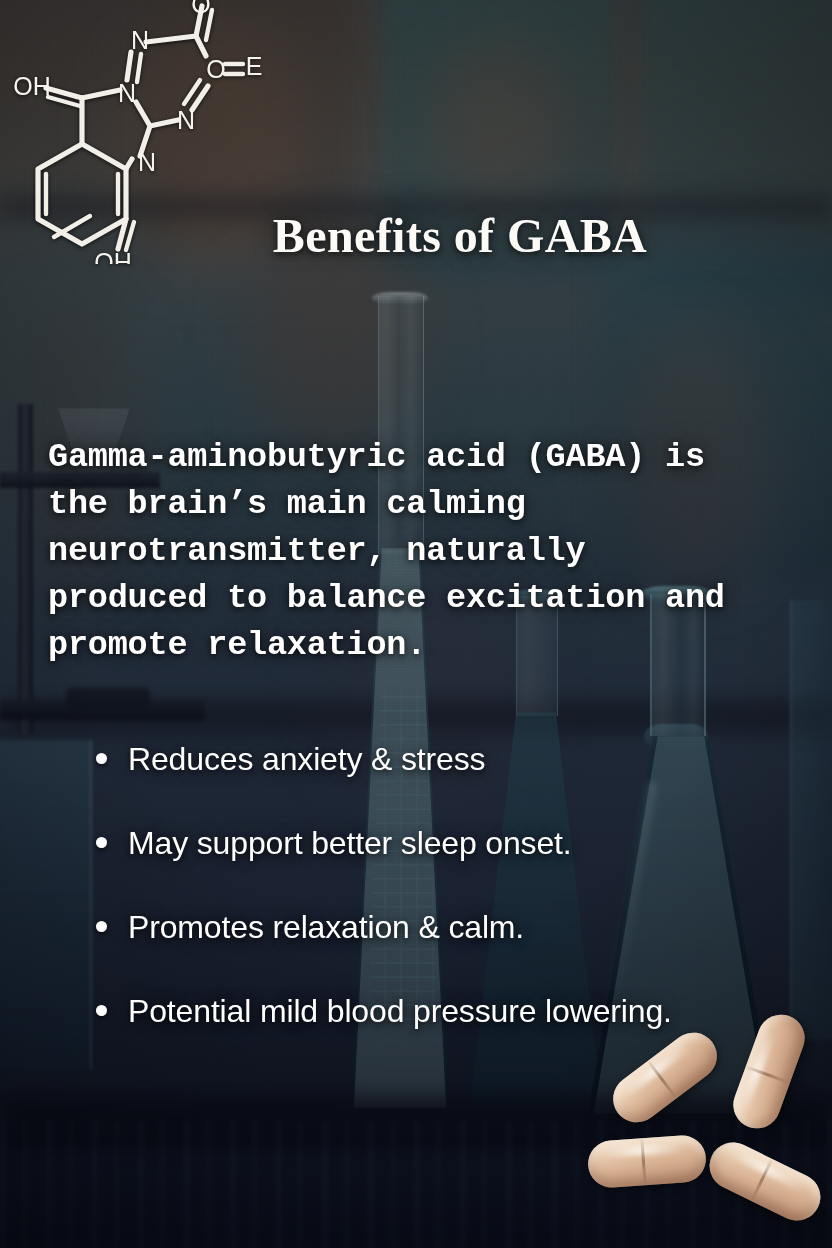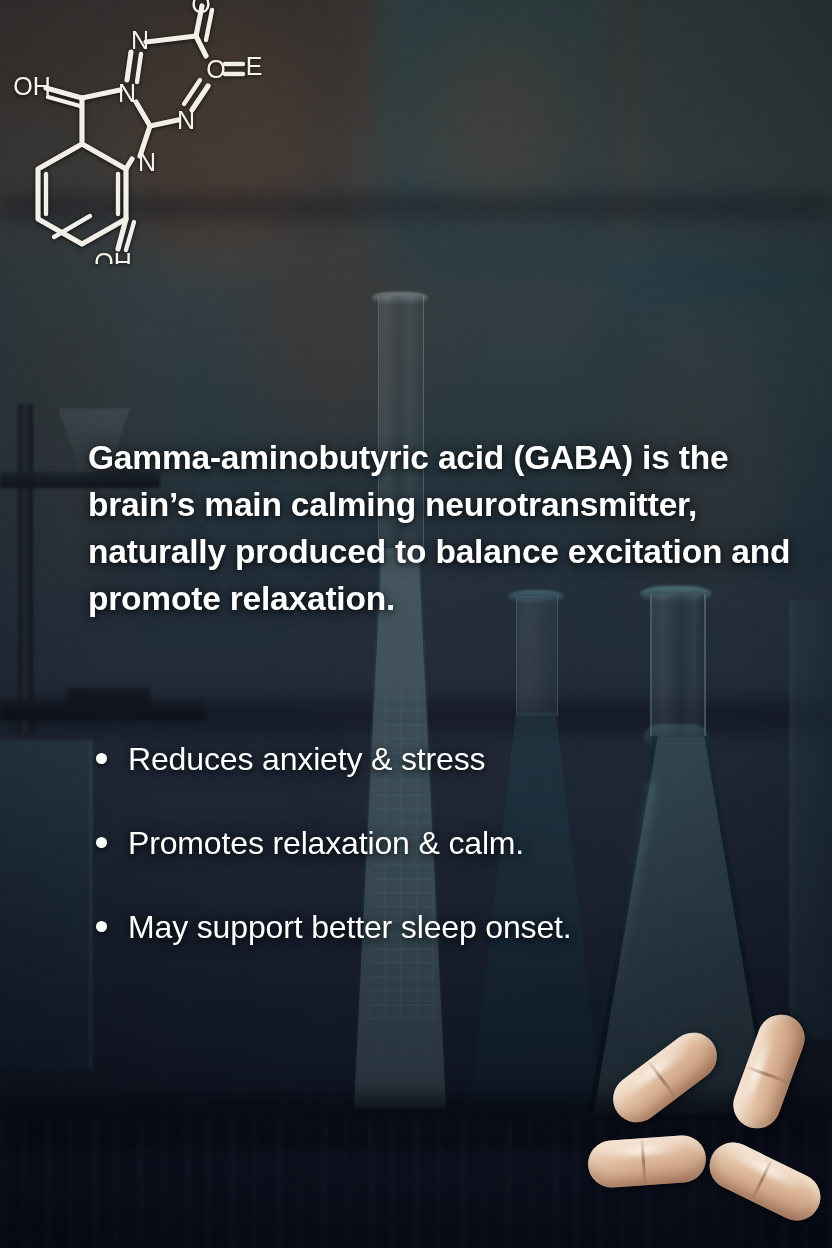--- a/index.html
+++ b/index.html
@@ -223,28 +223,27 @@
     font-weight:700;
     font-size:48px;
     letter-spacing:.4px;
     color:#fbfaf7;
     text-shadow:0 2px 7px rgba(0,0,0,.72),0 0 22px rgba(0,0,0,.35);
     padding-left:88px;
   }
 
   #intro{
     position:absolute;left:48px;top:400px;width:716px;
-    font-family:Liberation Sans, sans-serif;
+    font-family:Liberation Mono, monospace;
     font-weight:700;
     font-size:33.5px;
     line-height:47px;
     color:#ffffff;
     letter-spacing:-.2px;
     text-shadow:0 2px 6px rgba(0,0,0,.72),0 0 18px rgba(0,0,0,.40);
-    margin-left:40px;
   }
 
   #benefit-list{
     position:absolute;left:92px;top:738px;width:660px;
     list-style:none;margin:0;padding:0;
   }
   #benefit-list li{
     position:relative;
     padding-left:36px;
     margin-bottom:42px;
@@ -377,32 +376,37 @@
       <text class="mol-label" x="127" y="99">N</text>
       <text class="mol-label" x="186" y="126">N</text>
       <text class="mol-label" x="32" y="92">OH</text>
       <text class="mol-label" x="147" y="168">N</text>
       <text class="mol-label" x="113" y="268">OH</text>
     </svg>
   </div>
 
   <div id="content">
 
+    <h1 id="title">Benefits of GABA</h1>
 
     <p id="intro">Gamma-aminobutyric acid (GABA) is the brain’s main calming neurotransmitter, naturally produced to balance excitation and promote relaxation.</p>
 
     <ul id="benefit-list">
       <li>
         <span class="dot"></span>
         <span>Reduces anxiety &amp; stress</span>
       </li>
       <li>
         <span class="dot"></span>
+        <span>May support better sleep onset.</span>
+      </li>
+      <li>
+        <span class="dot"></span>
         <span>Promotes relaxation &amp; calm.</span>
       </li>
       <li>
         <span class="dot"></span>
-        <span>May support better sleep onset.</span>
+        <span>Potential mild blood pressure lowering.</span>
       </li>
     </ul>
 
   </div>
 </div>
 
 </body></html>

